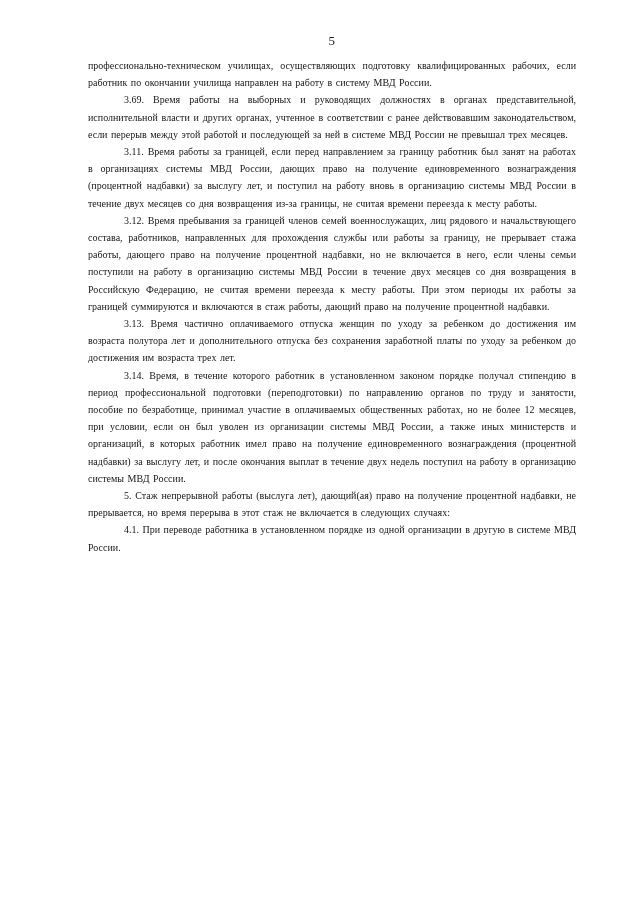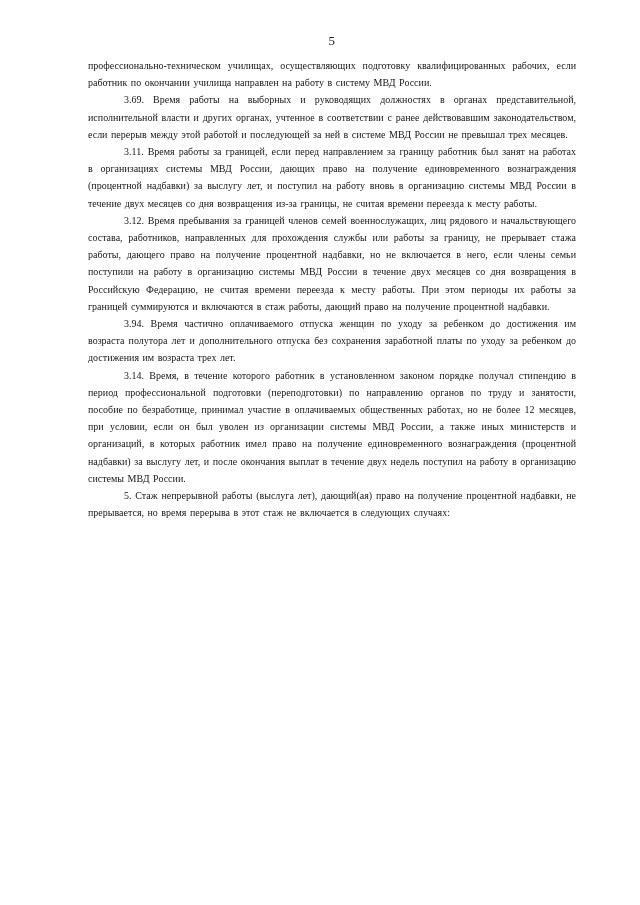--- a/index.html
+++ b/index.html
@@ -53,17 +53,18 @@
 <body>
 
 <div class="page">
   <div class="page-number">5</div>
 
   <div class="content">
     <p class="no-indent">профессионально-техническом училищах, осуществляющих подготовку квалифицированных рабочих, если работник по окончании училища направлен на работу в систему МВД России.</p>
     <p>3.69. Время работы на выборных и руководящих должностях в органах представительной, исполнительной власти и других органах, учтенное в соответствии с ранее действовавшим законодательством, если перерыв между этой работой и последующей за ней в системе МВД России не превышал трех месяцев.</p>
     <p>3.11. Время работы за границей, если перед направлением за границу работник был занят на работах в организациях системы МВД России, дающих право на получение единовременного вознаграждения (процентной надбавки) за выслугу лет, и поступил на работу вновь в организацию системы МВД России в течение двух месяцев со дня возвращения из-за границы, не считая времени переезда к месту работы.</p>
     <p>3.12. Время пребывания за границей членов семей военнослужащих, лиц рядового и начальствующего состава, работников, направленных для прохождения службы или работы за границу, не прерывает стажа работы, дающего право на получение процентной надбавки, но не включается в него, если члены семьи поступили на работу в организацию системы МВД России в течение двух месяцев со дня возвращения в Российскую Федерацию, не считая времени переезда к месту работы. При этом периоды их работы за границей суммируются и включаются в стаж работы, дающий право на получение процентной надбавки.</p>
-    <p>3.94. Время частично оплачиваемого отпуска женщин по уходу за ребенком до достижения им возраста полутора лет и дополнительного отпуска без сохранения заработной платы по уходу за ребенком до достижения им возраста трех лет.</p>
+    <p>3.13. Время частично оплачиваемого отпуска женщин по уходу за ребенком до достижения им возраста полутора лет и дополнительного отпуска без сохранения заработной платы по уходу за ребенком до достижения им возраста трех лет.</p>
     <p>3.14. Время, в течение которого работник в установленном законом порядке получал стипендию в период профессиональной подготовки (переподготовки) по направлению органов по труду и занятости, пособие по безработице, принимал участие в оплачиваемых общественных работах, но не более 12 месяцев, при условии, если он был уволен из организации системы МВД России, а также иных министерств и организаций, в которых работник имел право на получение единовременного вознаграждения (процентной надбавки) за выслугу лет, и после окончания выплат в течение двух недель поступил на работу в организацию системы МВД России.</p>
     <p>5. Стаж непрерывной работы (выслуга лет), дающий(ая) право на получение процентной надбавки, не прерывается, но время перерыва в этот стаж не включается в следующих случаях:</p>
+    <p>4.1. При переводе работника в установленном порядке из одной организации в другую в системе МВД России.</p>
   </div>
 </div>
 
 </body></html>

